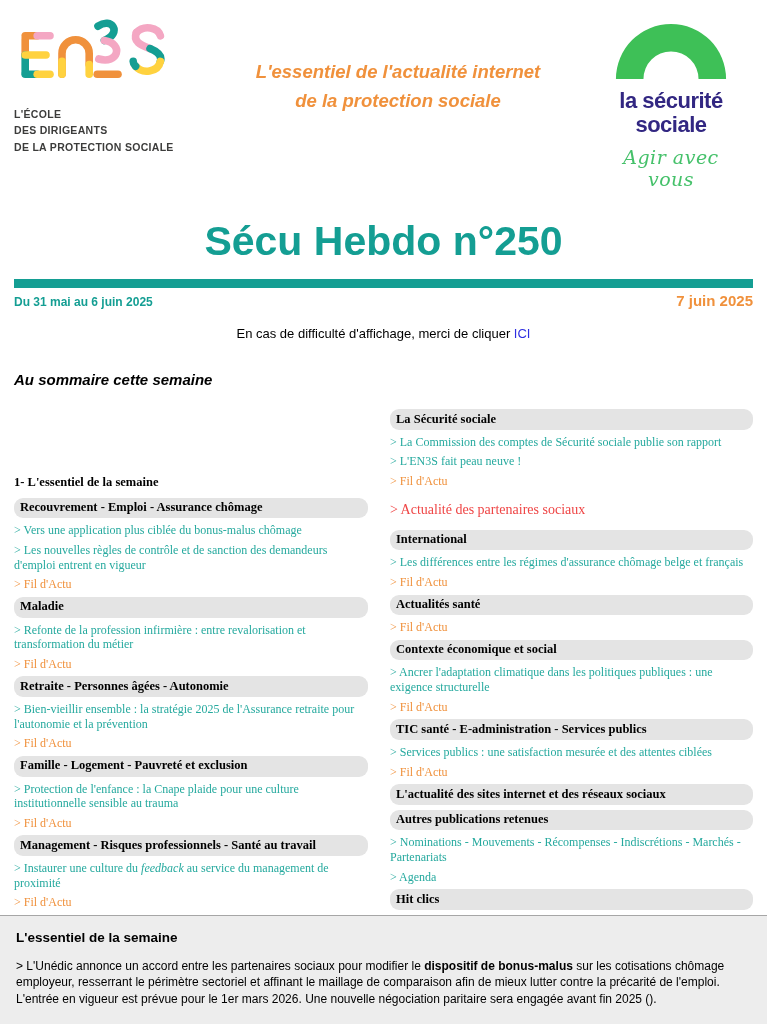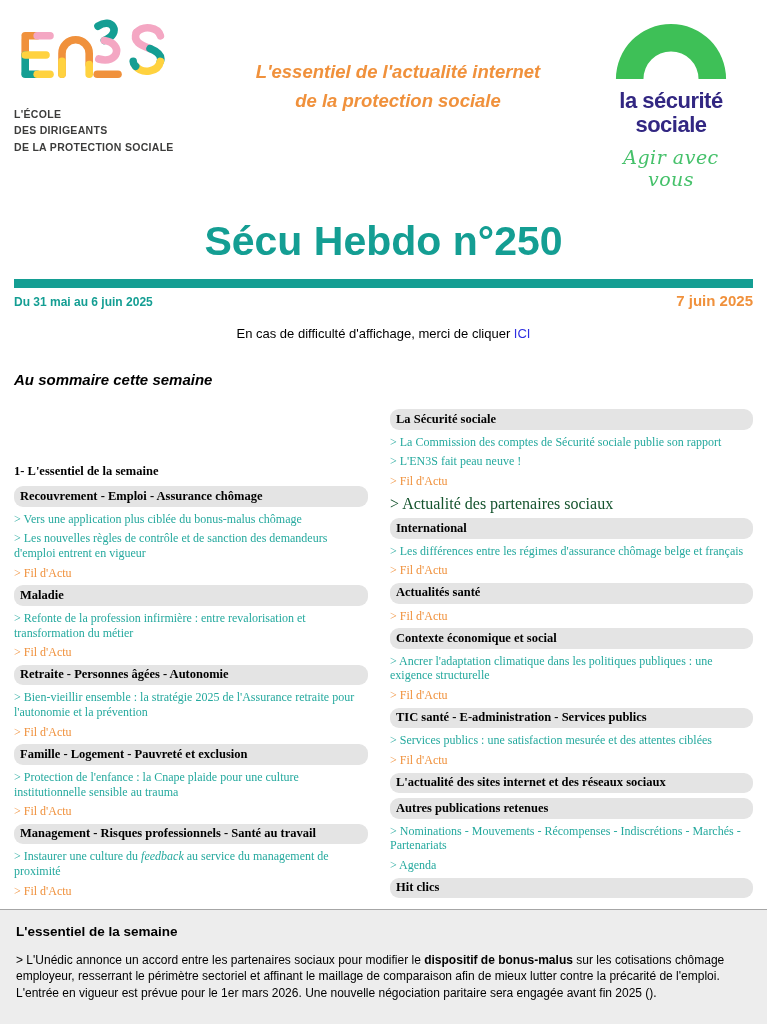--- a/index.html
+++ b/index.html
@@ -45,21 +45,21 @@
   
   .summary-heading{margin:30px 14px 0;font-weight:bold;font-style:italic;font-size:15px;flex-shrink:0;}
   .toc{display:flex;gap:22px;margin:16px 14px 0;min-height:448px;align-items:flex-end;flex-shrink:0;font-family:Liberation Serif, serif;}
   .toc-col{min-width:0;}
   .toc-col.left{flex:0 0 354px;}
   .toc-col.right{flex:1;}
   .toc-header{background:var(--header-bg);font-weight:bold;font-size:12.5px;
     padding:2.5px 6px;margin:5px 0;line-height:1.25;border-radius:9px;}
   .toc-link{color:var(--teal-link);font-size:12px;line-height:1.22;margin:5px 0;cursor:pointer;}
   .toc-filactu{color:var(--orange);font-size:12px;line-height:1.22;margin:5px 0;cursor:pointer;}
-  .toc-plain{color:#14532d;font-size:16px;line-height:1.22;margin:5px 0;cursor:pointer;}
+  .toc-plain{color:#ef4444;font-size:14px;line-height:1.22;margin:12px 0;cursor:pointer;}
   .toc-plain-bold{color:#000;font-weight:bold;font-size:12.5px;line-height:1.25;margin:0 0 7px;}
   
   .essentiel{margin-top:auto;background:var(--section-bg);border-top:1px solid #A6A6A6;
     padding:9px 16px 12px;flex-shrink:0;}
   .essentiel h2{margin:5px 0 13px;font-size:13.5px;font-weight:bold;}
   .essentiel p{margin:0 0 11px;font-size:12px;line-height:1.37;}
   .inline-link{color:var(--link-blue);cursor:pointer;}
 </style>
 </head>
 <body>

